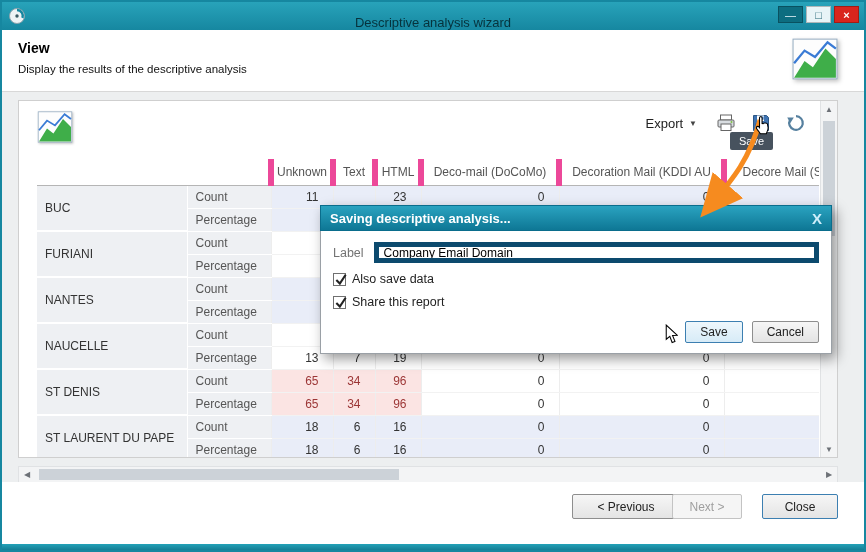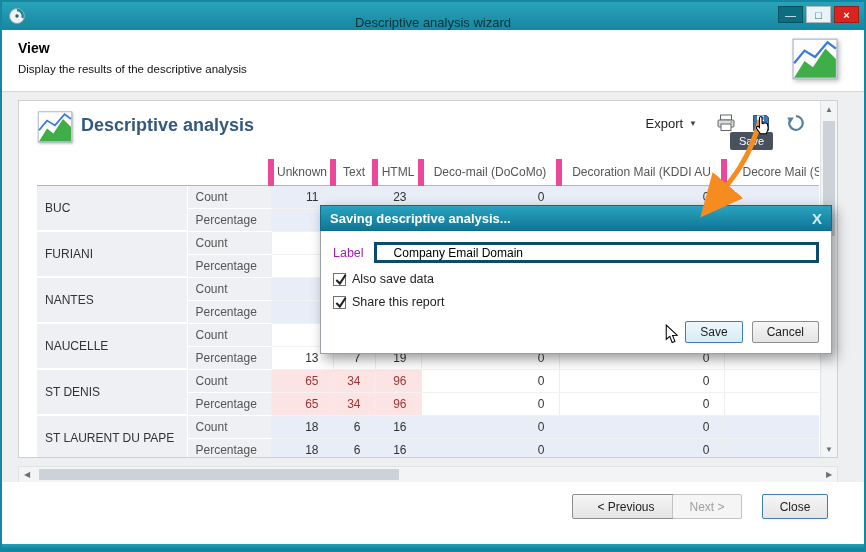--- a/index.html
+++ b/index.html
@@ -65,39 +65,39 @@
     padding:3px 9px; border-radius:2px; z-index:40; }
 
   
   .dialog { position:absolute; left:318px; top:203px; width:512px; z-index:50;
     box-shadow:4px 5px 12px rgba(0,0,0,.4); background:#fff; }
   .dialog-header { height:26px; background:linear-gradient(#2aa3c0,#0e7795); border:1px solid #0a6d8c;
     display:flex; align-items:center; padding:0 9px; color:#fff; font-size:13px; font-weight:bold; }
   .dialog-close { margin-left:auto; color:#cfeefb; font-weight:bold; font-size:15px; cursor:default; line-height:1; }
   .dialog-body { border:1px solid #9aa0a6; border-top:none; background:#fff; padding:11px 12px 10px 12px; }
   .label-row { display:flex; align-items:center; gap:10px; }
-  .label-caption { font-size:12.5px; color:#a21caf; }
-  .label-input { flex:1; height:21px; border:3px solid #0c4a6e; font-size:12px; padding:1px 17px;
+  .label-caption { font-size:12.5px; color:#737373; }
+  .label-input { flex:1; height:21px; border:5px solid #0c4a6e; font-size:12px; padding:1px 5px;
     font-family:"Liberation Sans", sans-serif; }
   .cb-row { display:flex; align-items:flex-end; gap:6px; margin-top:9px; font-size:12.5px; color:#222; }
   .cbx { width:13px; height:13px; border:1px solid #707070; background:#fff; position:relative; cursor:default; flex:0 0 13px; }
   .cbx svg { position:absolute; left:0px; top:-1px; display:none; }
   .cbx.on svg { display:block; }
   .dlg-btns { display:flex; justify-content:flex-end; gap:9px; margin-top:12px; }
   .btn { font-family:"Liberation Sans", sans-serif; font-size:12px; color:#222; padding:3px 14px;
     background:linear-gradient(#f6f6f6,#e4e4e4); border:1px solid #8e8e8e; border-radius:2px; cursor:default; }
   .btn.primary { background:linear-gradient(#eef7fc,#d7ebf7); border:1px solid #3c7fb1; }
   .btn.disabled { color:#9f9f9f; background:#f5f5f5; border:1px solid #c3c3c3; pointer-events:none; }
 
   
   .footer { position:absolute; left:0; right:0; bottom:6px; height:62px; background:#fff; }
   .footer .btn { position:absolute; top:12px; height:25px; }
   .btn-prev { left:570px; width:108px; }
   .btn-next { left:670px; width:70px; }
-  .btn-close { left:760px; width:66px; border:1px solid #3c7fb1; }
+  .btn-close { left:760px; width:76px; border:1px solid #3c7fb1; }
   .bottom-band { position:absolute; left:0; right:0; bottom:0; height:6px; background:linear-gradient(#23a2b8,#157e95); }
 
   
   .callout-arrow { position:absolute; left:630px; top:96px; z-index:60; pointer-events:none; }
   .cursor { position:absolute; z-index:70; pointer-events:none; }
 </style>
 </head>
 <body>
 
 <div class="window">
@@ -129,21 +129,20 @@
   <div class="content">
 
     <div class="panel">
 
       <div class="panel-header">
         <svg class="panel-icon" viewBox="0 0 44 40">
           <rect x="1" y="1" width="42" height="38" fill="#fdfdfd" stroke="#9ab0c4"></rect>
           <path d="M2 38 L12 22 L20 28 L32 10 L42 20 L42 38 Z" fill="#3fae49"></path>
           <path d="M2 24 L12 12 L22 18 L34 4 L42 10" stroke="#3a7bd5" stroke-width="2.2" fill="none"></path>
         </svg>
-        <div class="panel-title">Descriptive analysis</div>
 
         <div class="toolbar">
           <div class="export-btn">
             <span>Export</span>
             <span class="export-caret">▼</span>
           </div>
           <svg class="tool-icon" viewBox="0 0 20 20">
             <rect x="4.5" y="2" width="11" height="5" fill="#fff" stroke="#666"></rect>
             <rect x="2" y="7" width="16" height="7" rx="1" fill="#d9dde1" stroke="#666"></rect>
             <rect x="5" y="11" width="10" height="6.5" fill="#fff" stroke="#666"></rect>

